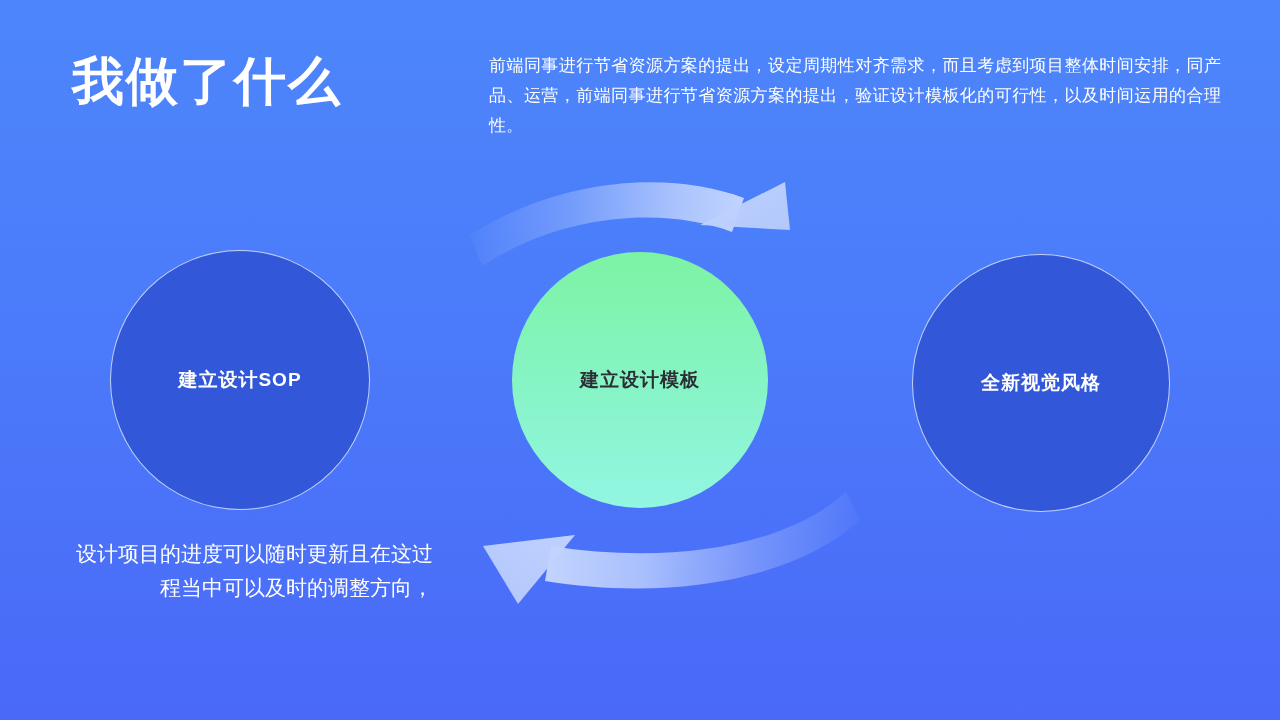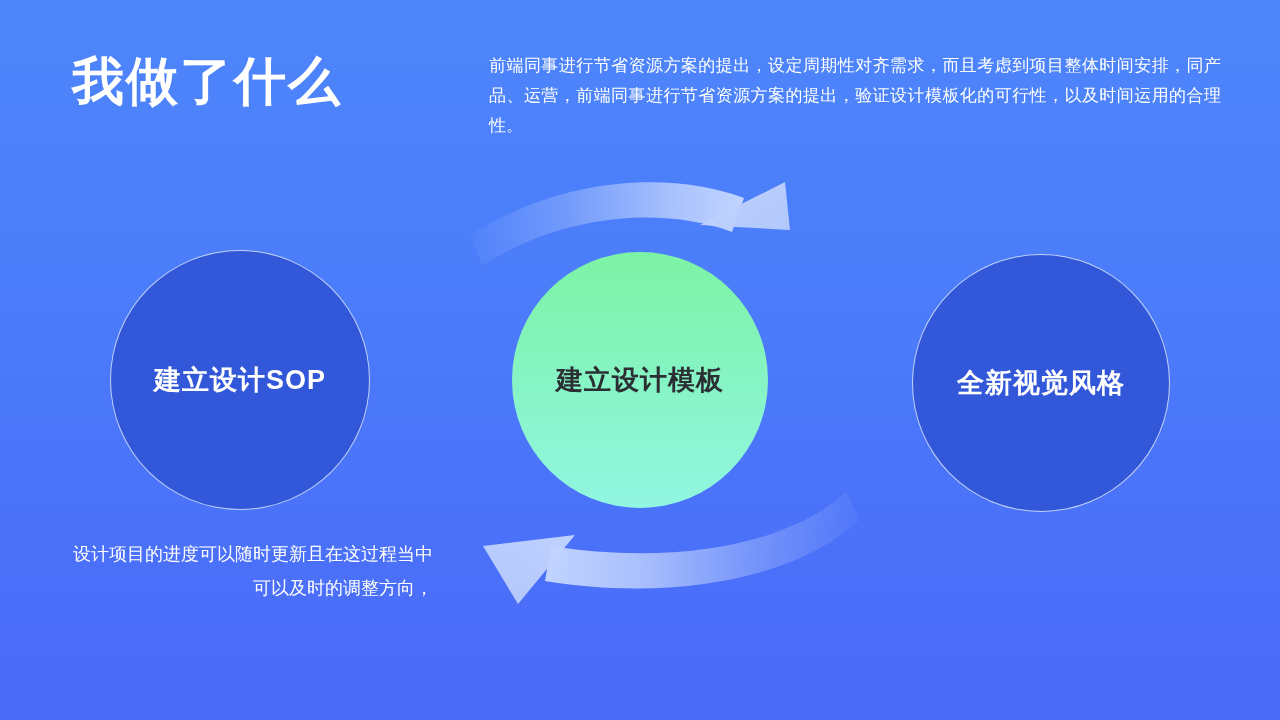--- a/index.html
+++ b/index.html
@@ -60,21 +60,21 @@
   
   .circle {
     position: absolute;
     border-radius: 50%;
     display: flex;
     align-items: center;
     justify-content: center;
     box-sizing: border-box;
   }
   .circle-label {
-    font-size: 27px;
+    font-size: 19px;
     font-weight: 700;
     letter-spacing: 1px;
     text-align: center;
     line-height: 1.2;
   }
 
   #circle-left {
     left: 110px;
     top: 250px;
     width: 260px;
@@ -101,21 +101,21 @@
     height: 258px;
     background: #3257d8;
     border: 1px solid rgba(219, 231, 255, 0.85);
   }
   #circle-right .circle-label { color: #ffffff; }
 
   
   .caption {
     position: absolute;
     color: #ffffff;
-    font-size: 18px;
+    font-size: 21px;
     line-height: 34px;
     font-weight: 400;
   }
   #caption-left {
     left: 60px;
     top: 537px;
     width: 373px;
     text-align: right;
   }
   #caption-right {

